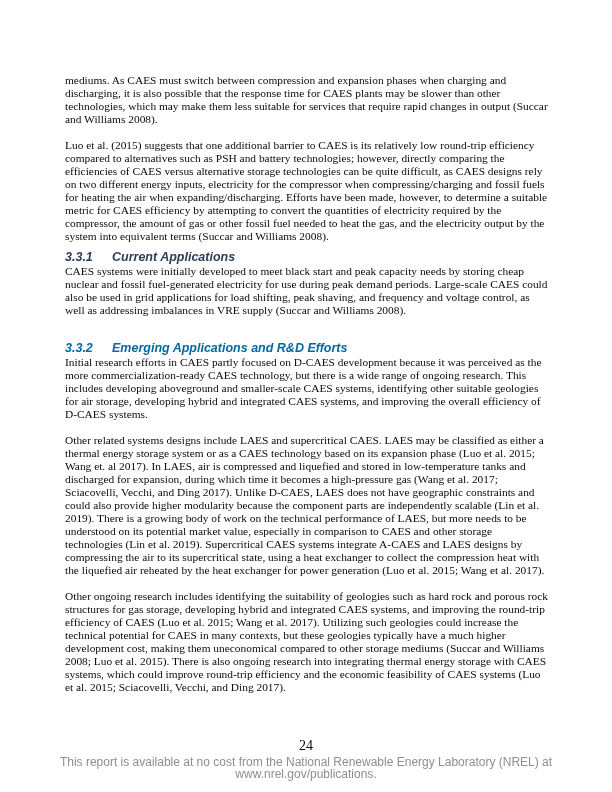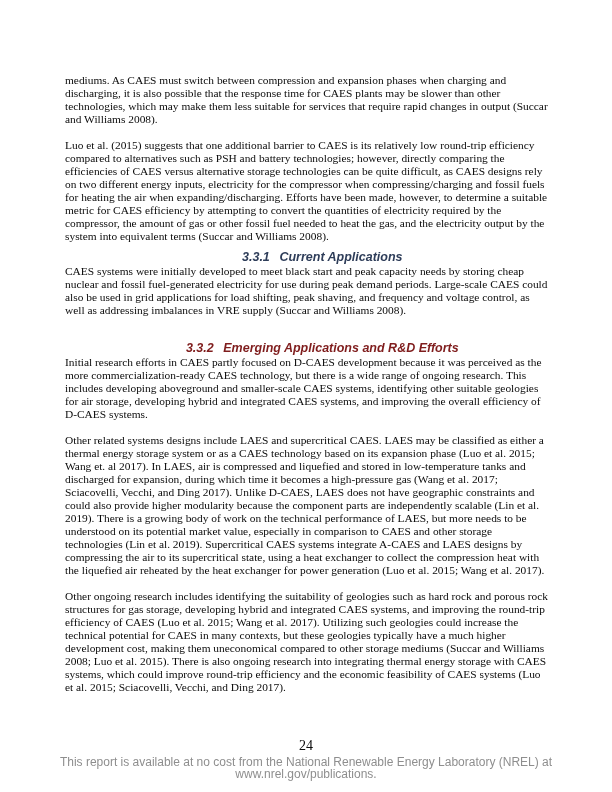--- a/index.html
+++ b/index.html
@@ -26,21 +26,20 @@
     margin: 0 0 13px 0;
   }
   .h3 {
     font-family: "Liberation Sans", sans-serif;
     font-size: 12.5px;
     line-height: 15px;
     font-weight: bold;
     font-style: italic;
     color: #2E3D59;
     margin: -6px 0 0 0;
-    text-align: center;
   }
   .h3 .sec-num {
     display: inline-block;
     width: 47px;
   }
   .page-number {
     position: absolute;
     top: 739px;
     left: 0;
     width: 612px;
@@ -84,21 +83,21 @@
 
     <h3 class="h3" style="color: rgb(46, 61, 89);">
       <span class="sec-num">3.3.1</span><span>Current Applications</span>
     </h3>
 
     <p class="para">CAES systems were initially developed to meet black start and peak capacity needs by storing cheap
 nuclear and fossil fuel-generated electricity for use during peak demand periods. Large-scale CAES could
 also be used in grid applications for load shifting, peak shaving, and frequency and voltage control, as
 well as addressing imbalances in VRE supply (Succar and Williams 2008).</p>
 
-    <h3 class="h3" style="color: #7f1d1d; margin-top: 24px;">
+    <h3 class="h3" style="color: #0369a1; margin-top: 24px;">
       <span class="sec-num">3.3.2</span><span>Emerging Applications and R&amp;D Efforts</span>
     </h3>
 
     <p class="para">Initial research efforts in CAES partly focused on D-CAES development because it was perceived as the
 more commercialization-ready CAES technology, but there is a wide range of ongoing research. This
 includes developing aboveground and smaller-scale CAES systems, identifying other suitable geologies
 for air storage, developing hybrid and integrated CAES systems, and improving the overall efficiency of
 D-CAES systems.</p>
 
     <p class="para">Other related systems designs include LAES and supercritical CAES. LAES may be classified as either a

